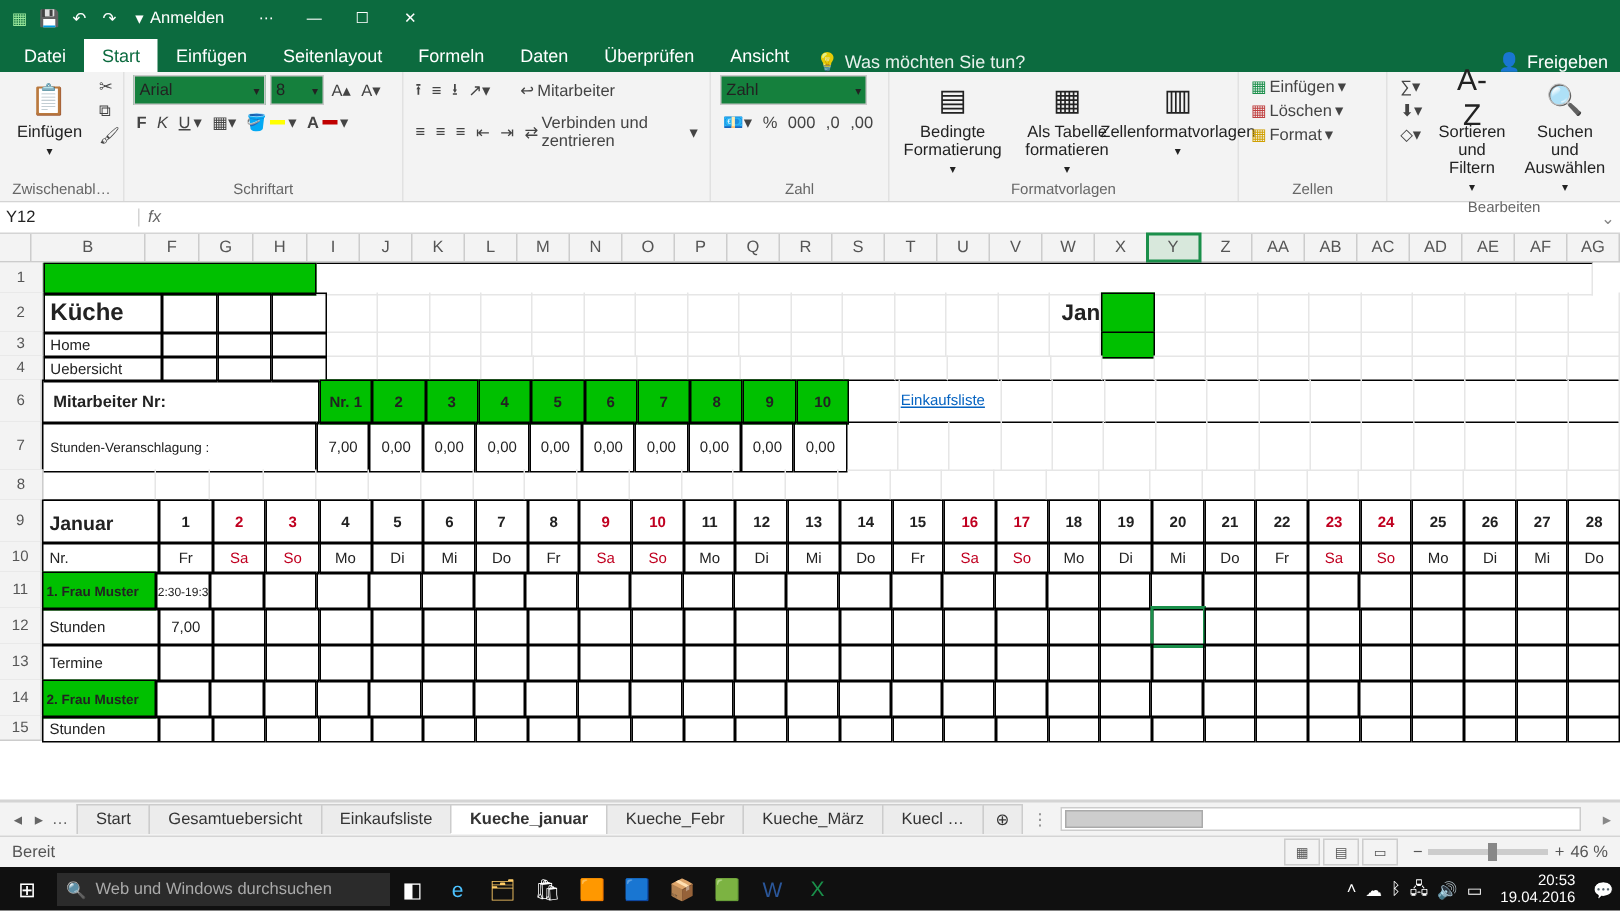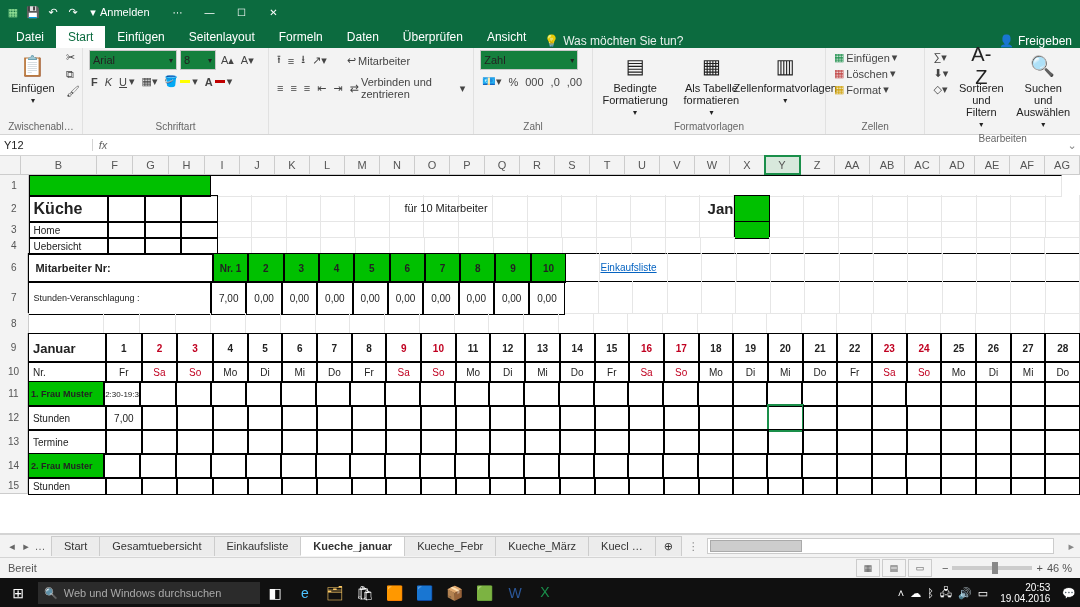--- a/index.html
+++ b/index.html
@@ -341,21 +341,20 @@
         <div class="gc " style="width: 34px; height: 26px;"></div>
         <div class="gc " style="width: 34px; height: 26px;"></div>
         <div class="gc " style="width: 34px; height: 26px;"></div>
         <div class="gc " style="width: 34px; height: 26px;"></div>
         <div class="gc " style="width: 34px; height: 26px;"></div>
         <div class="gc " style="width: 34px; height: 26px;"></div>
         <div class="gc " style="width: 34px; height: 26px;"></div>
         <div class="gc " style="width: 34px; height: 26px;"></div>
         <div class="gc " style="width: 34px; height: 26px;"></div>
       </div>
-      <div style="position: absolute; left: 208px; top: 20px; height: 26px; display: flex; align-items: center; justify-content: center; font-size: 11px; width: 476px;">für 10 Mitarbeiter</div>
       <div class="gr" style="height: 16px;">
         <div class="rh" style="height: 16px;">3</div>
         <div class="gc bb" style="width: 75px; height: 16px; justify-content: flex-start; padding-left: 4px;">Home</div>
         <div class="gc bb" style="width: 35px; height: 16px;"></div>
         <div class="gc bb" style="width: 35px; height: 16px;"></div>
         <div class="gc bb" style="width: 35px; height: 16px;"></div>
         <div class="gc " style="width: 34px; height: 16px;"></div>
         <div class="gc " style="width: 34px; height: 16px;"></div>
         <div class="gc " style="width: 34px; height: 16px;"></div>
         <div class="gc " style="width: 34px; height: 16px;"></div>

